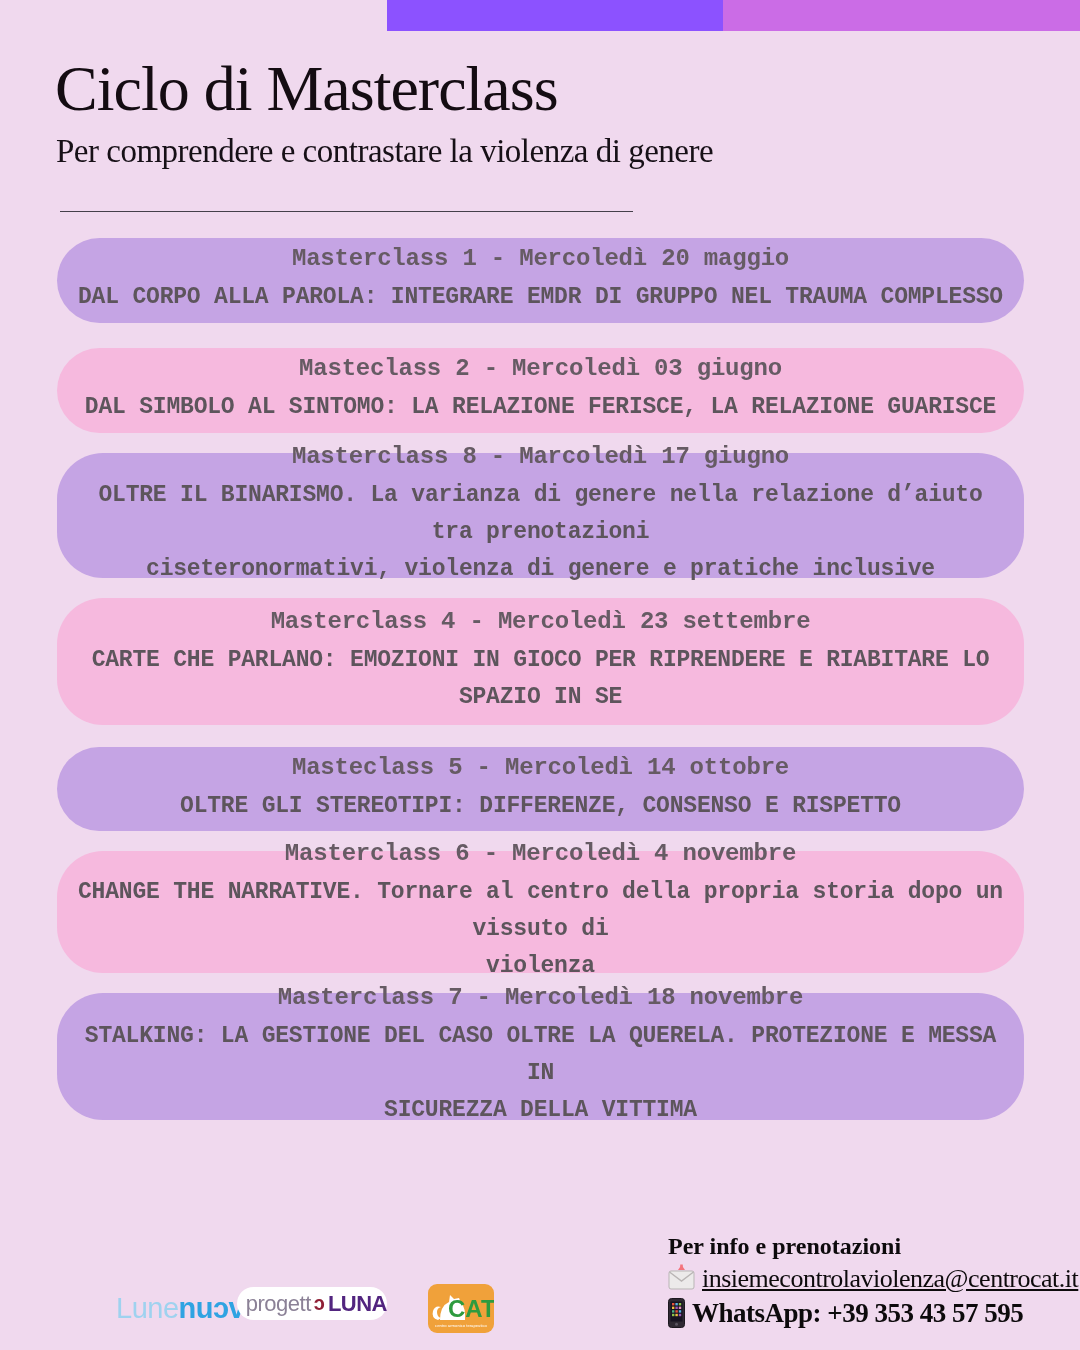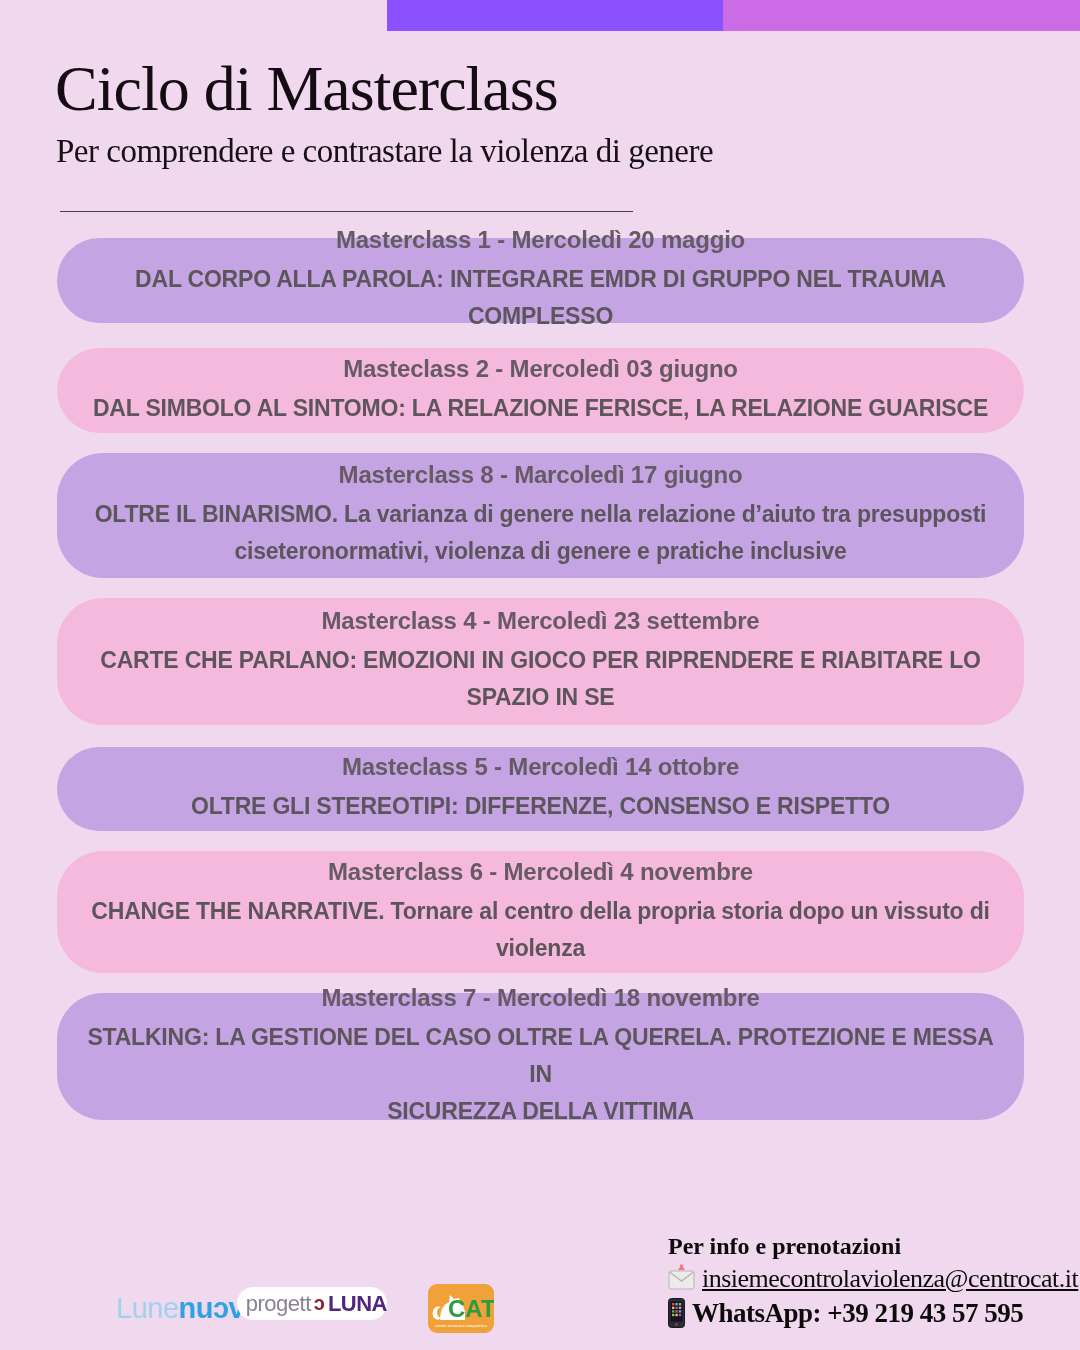--- a/index.html
+++ b/index.html
@@ -25,21 +25,21 @@
     position:absolute;left:56px;top:133px;
     font-family:"Liberation Serif",serif;
     font-size:33px;color:#171017;white-space:nowrap;letter-spacing:-0.5px;
   }
   .divider{
     position:absolute;left:60px;top:211px;width:573px;height:1px;
     background:#45404a;
   }
 
   
-  #cards{position:absolute;left:0;top:0;width:892px;height:1350px;}
+  #cards{position:absolute;left:0;top:0;width:892px;height:1350px;font-family:Liberation Mono, monospace;}
   .card{
     position:absolute;left:57px;width:967px;
     border-radius:46px;
     display:flex;flex-direction:column;align-items:center;justify-content:center;
     row-gap:7px;text-align:center;box-sizing:border-box;padding:0 18px;
   }
   .card.purple{background:#c5a4e4;}
   .card.pink{background:#f6b9de;}
   .card .date{
     font-size:24px;font-weight:700;color:#665b64;letter-spacing:-0.2px;
@@ -104,21 +104,21 @@
     <div class="title">DAL CORPO ALLA PAROLA: INTEGRARE EMDR DI GRUPPO NEL TRAUMA COMPLESSO</div>
   </div>
 
   <div class="card pink">
     <div class="date">Masteclass 2 - Mercoledì 03 giugno</div>
     <div class="title">DAL SIMBOLO AL SINTOMO: LA RELAZIONE FERISCE, LA RELAZIONE GUARISCE</div>
   </div>
 
   <div class="card purple">
     <div class="date">Masterclass 8 - Marcoledì 17 giugno</div>
-    <div class="title">OLTRE IL BINARISMO. La varianza di genere nella relazione d’aiuto tra presupposti
+    <div class="title">OLTRE IL BINARISMO. La varianza di genere nella relazione d’aiuto tra prenotazioni
 ciseteronormativi, violenza di genere e pratiche inclusive</div>
   </div>
 
   <div class="card pink">
     <div class="date">Masterclass 4 - Mercoledì 23 settembre</div>
     <div class="title">CARTE CHE PARLANO: EMOZIONI IN GIOCO PER RIPRENDERE E RIABITARE LO
 SPAZIO IN SE</div>
   </div>
 
   <div class="card purple">
@@ -169,21 +169,21 @@
           <rect x="4" y="12.2" width="2.4" height="2.4" fill="#4caf82"></rect>
             <rect x="7.4" y="12.2" width="2.4" height="2.4" fill="#e5533c"></rect>
             <rect x="10.8" y="12.2" width="2.4" height="2.4" fill="#57b3e3"></rect>
           <rect x="4" y="15.8" width="2.4" height="2.4" fill="#8bc34a"></rect>
             <rect x="7.4" y="15.8" width="2.4" height="2.4" fill="#f0c040"></rect>
             <rect x="10.8" y="15.8" width="2.4" height="2.4" fill="#9b59b6"></rect>
         </g>
         <circle cx="8.5" cy="26.3" r="1.5" fill="#5a5560"></circle>
       </svg>
     </span>
-    <span class="whatsapp">WhatsApp: +39 219 43 57 595</span>
+    <span class="whatsapp">WhatsApp: +39 353 43 57 595</span>
   </div>
 </div>
 
 <div class="logo-lunenuove">
   <span class="lt">Lune</span><span class="bold">nu</span><span class="bold">ɔ</span><span class="bold">ve</span>
 </div>
 
 <div class="logo-progetto">
   <span class="thin">progett</span>
     <span class="crescent">ɔ</span>

